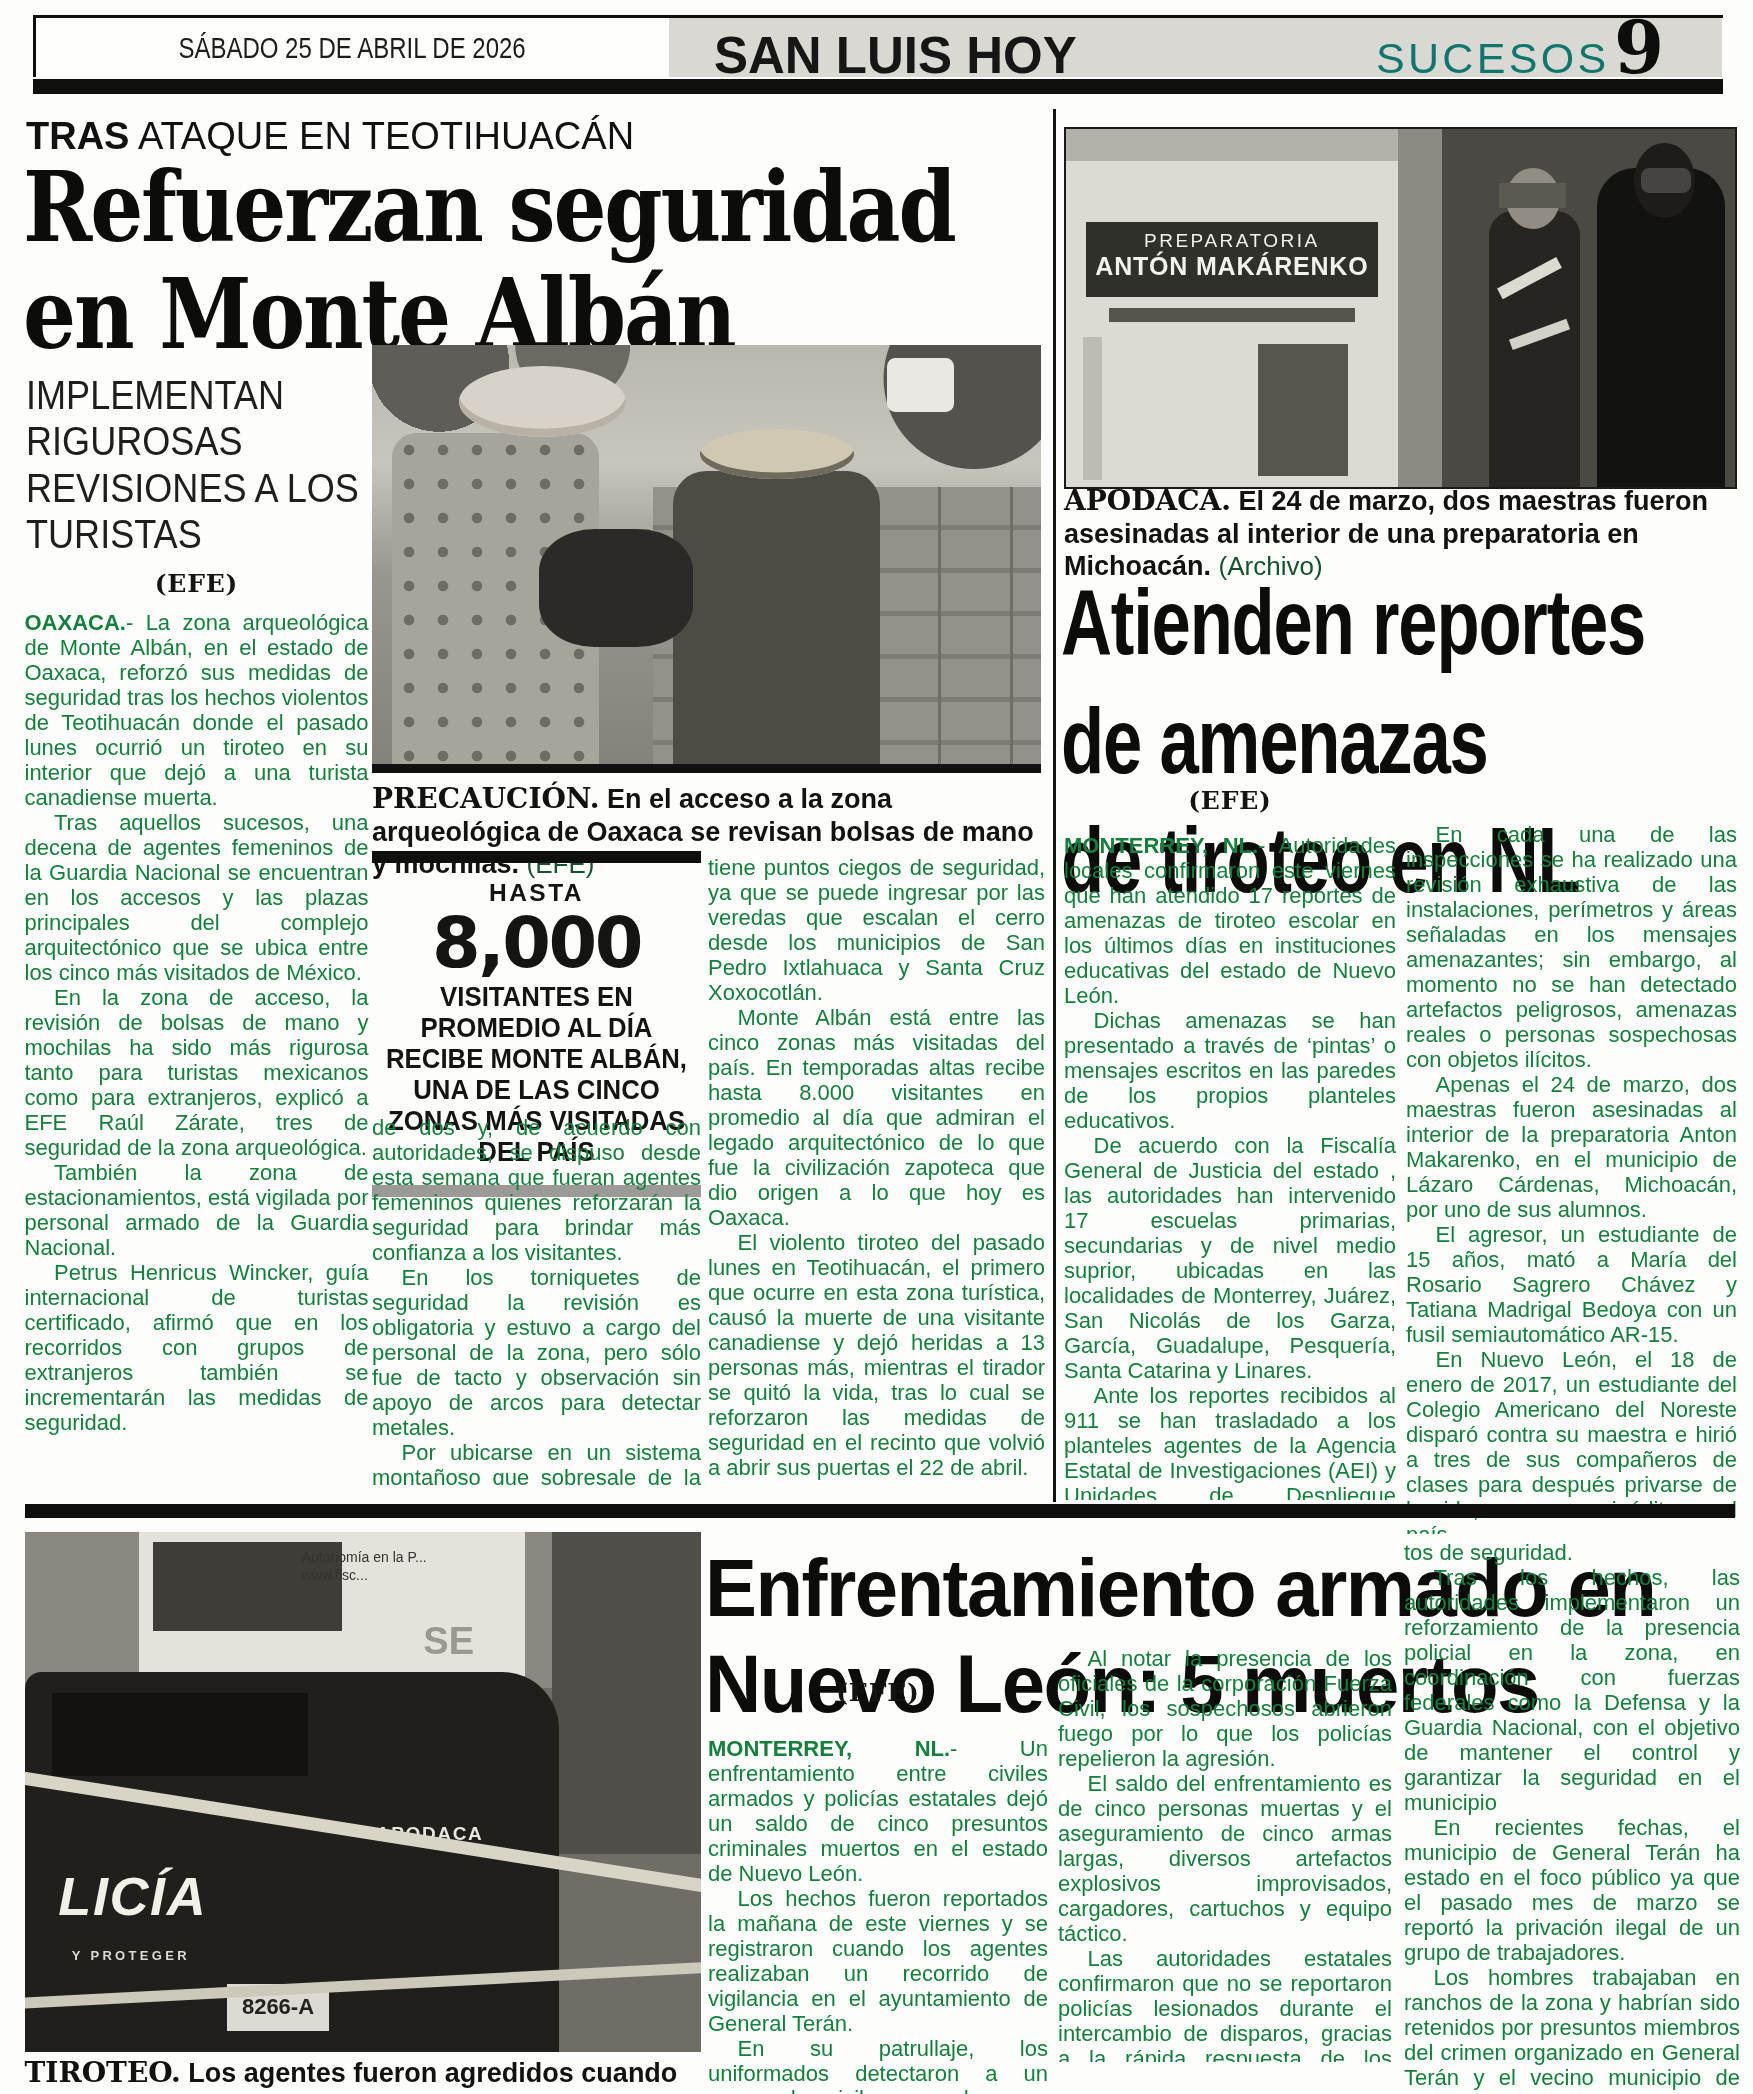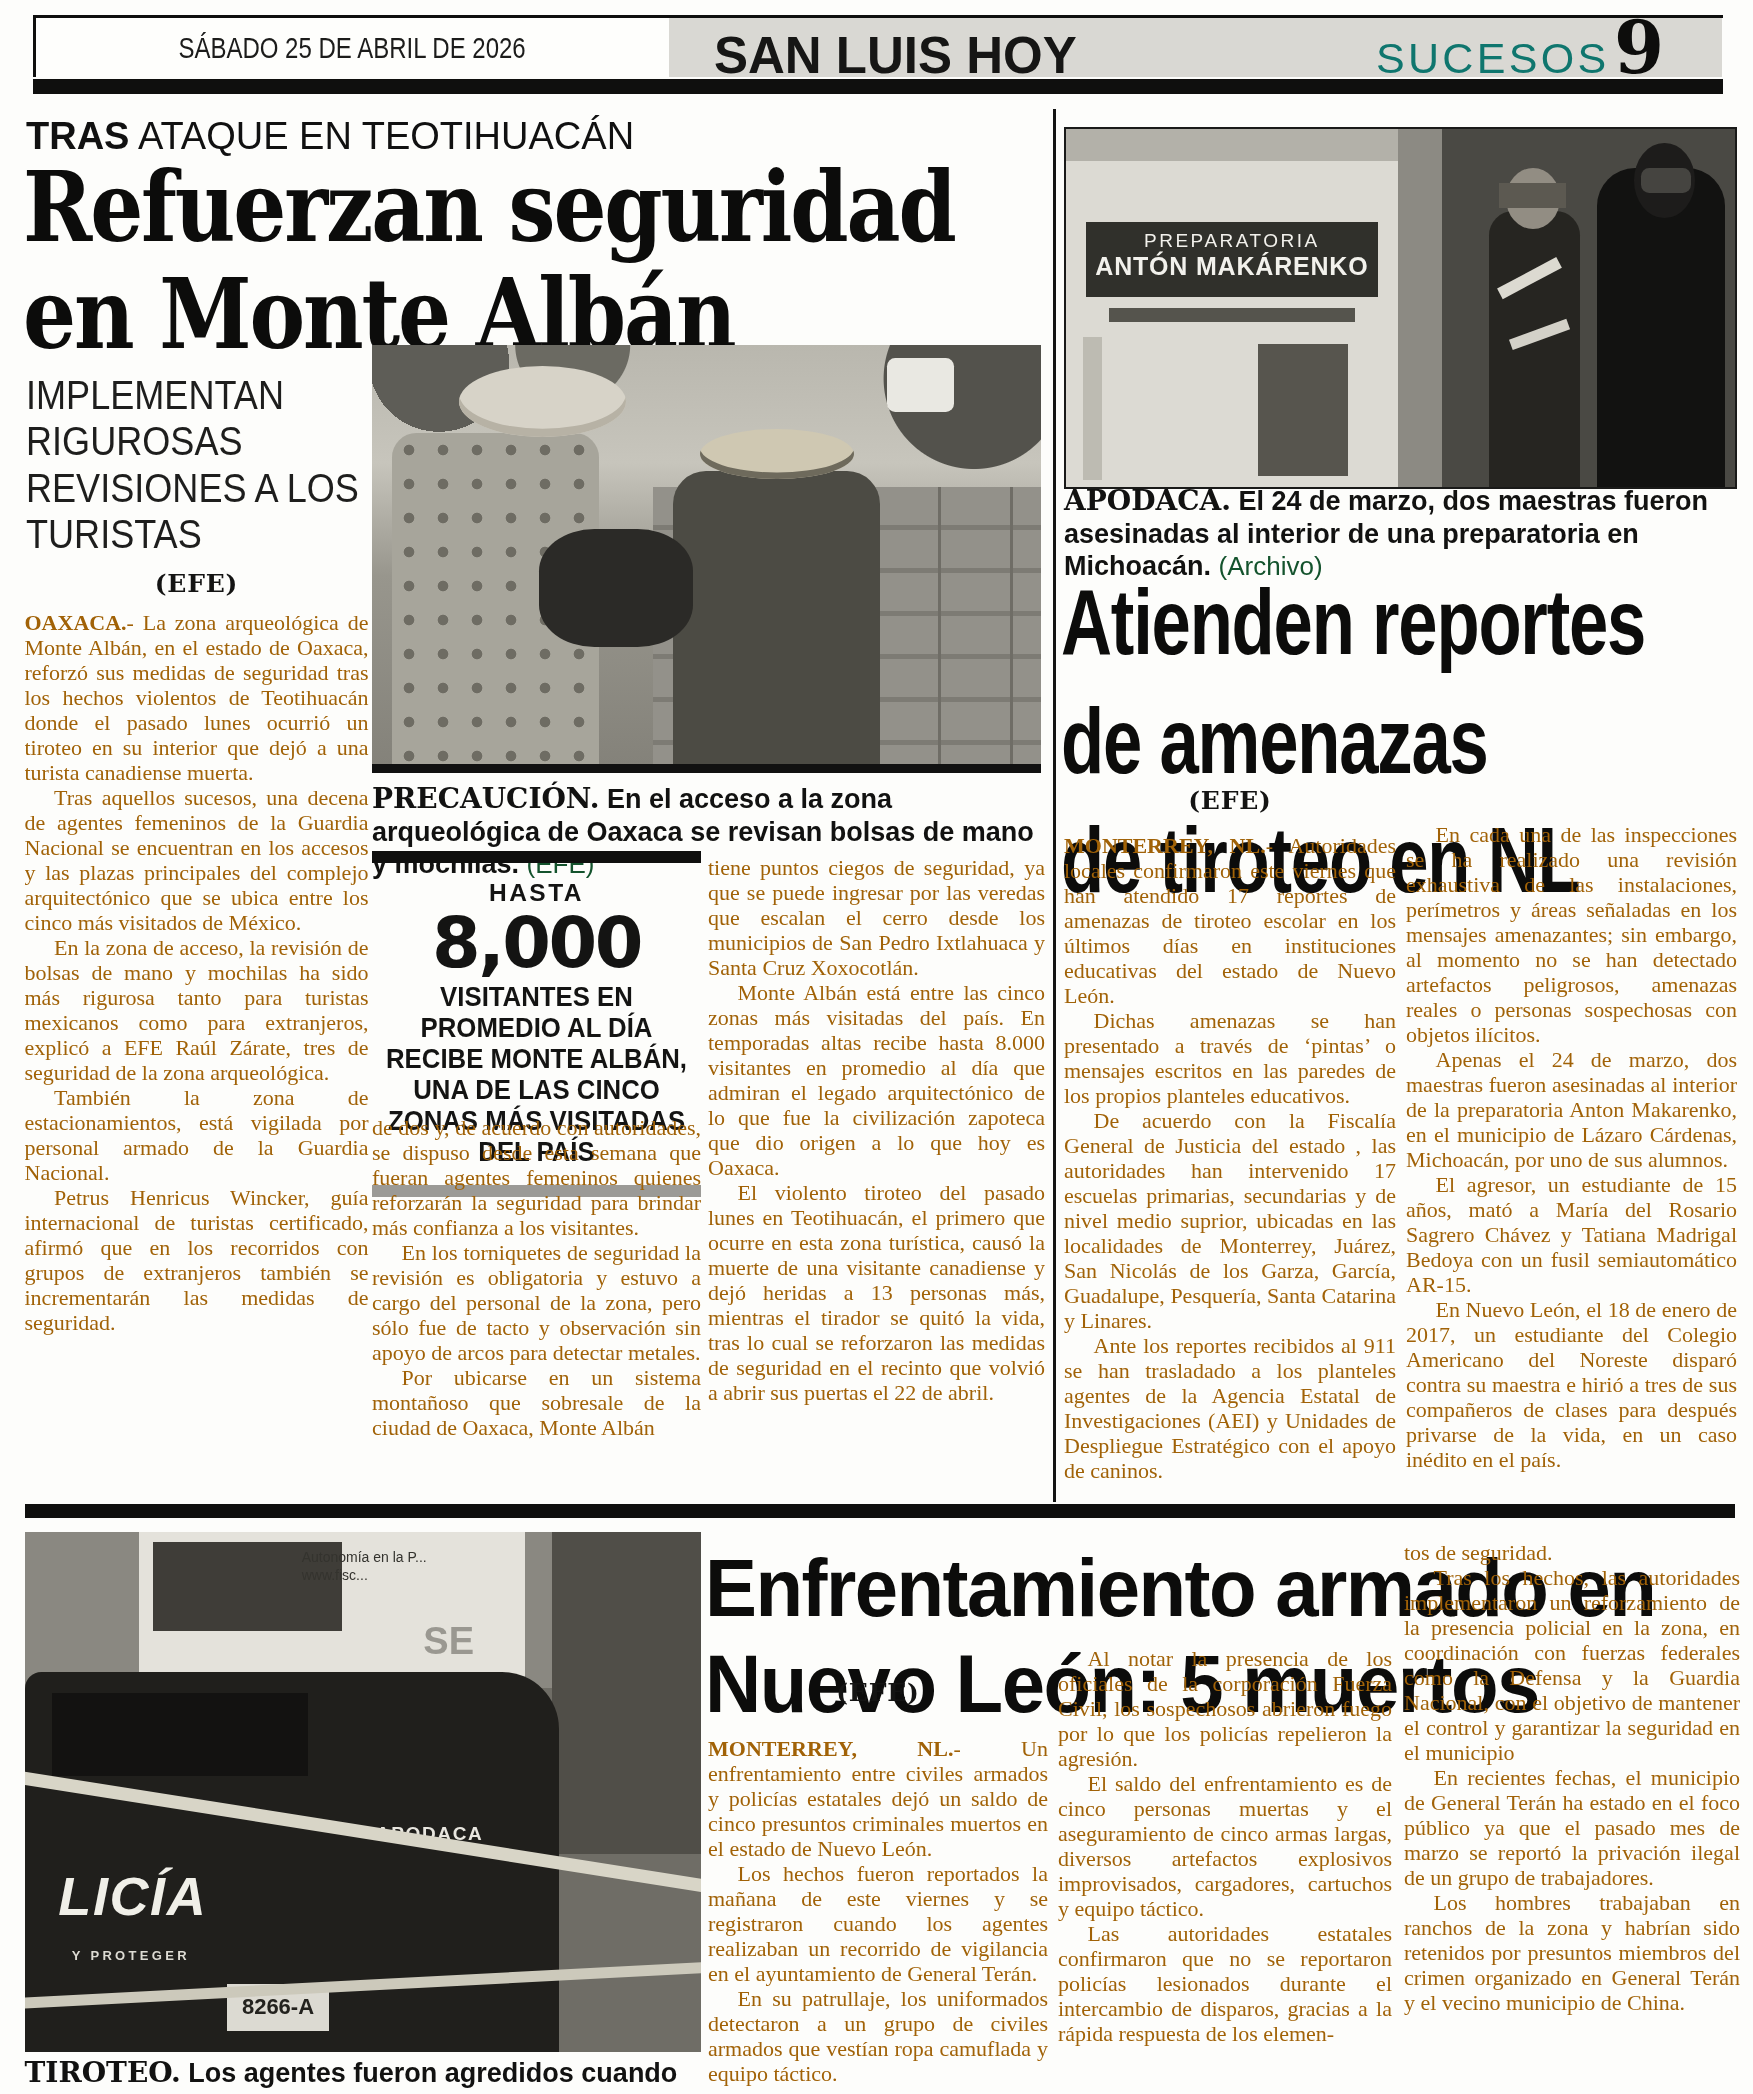--- a/index.html
+++ b/index.html
@@ -12,21 +12,21 @@
   .maststrip{background:#d9d8d3;}
   .mastname{font-family:"Liberation Sans",sans-serif;font-weight:bold;font-size:51px;color:#161615;letter-spacing:0px;white-space:nowrap;}
   .sectname{font-family:"Liberation Sans",sans-serif;font-weight:normal;font-size:43px;color:#0f766e;letter-spacing:3.3px;white-space:nowrap;}
   .pagenum{font-family:"DejaVu Serif",serif;font-weight:bold;font-size:72px;color:#0d0d0c;}
   
   .kicker{font-family:"Liberation Sans",sans-serif;font-size:38px;color:#111;white-space:nowrap;}
   .kicker .kb{font-weight:bold;}
   .headline-serif{font-family:"DejaVu Serif",serif;font-weight:bold;font-size:97px;line-height:1.1;letter-spacing:-2.5px;white-space:pre-line;transform:scaleX(.86);transform-origin:left top;width:1195px;color:#0c0c0b;}
   .subhead{font-family:"Liberation Sans",sans-serif;font-size:41px;line-height:1.13;color:#1e1e1d;transform:scaleX(.88);transform-origin:left top;width:385px;}
   .byline{font-family:"DejaVu Serif",serif;font-weight:bold;font-size:25px;text-align:center;letter-spacing:0.8px;}
-  .body-col{font-family:Liberation Serif, serif;font-size:22px;line-height:25px;text-align:justify;overflow:hidden;color:#a16207;}
+  .body-col{font-family:Liberation Sans, sans-serif;font-size:22px;line-height:25px;text-align:justify;overflow:hidden;color:#15803d;}
   .body-col p{margin:0;}
   .body-col p + p{text-indent:29.5px;}
   .indent-first p:first-child{text-indent:29.5px;}
   .caption{font-family:"Liberation Sans",sans-serif;font-weight:bold;font-size:27px;line-height:1.2;color:#121211;}
   .caption .lead{font-family:"DejaVu Serif",serif;font-weight:bold;font-size:28px;}
   .caption .credit{font-weight:normal;font-size:26px;color:#14532d;}
   .headline-sans{font-family:"Liberation Sans",sans-serif;font-weight:bold;letter-spacing:-1.6px;white-space:pre-line;transform-origin:left top;color:#0c0c0b;}
   .hl2{font-size:93px;line-height:1.28;transform:scaleX(.76);width:900px;}
   .hl3{font-size:82px;line-height:1.17;transform:scaleX(.95);width:1080px;}
   

